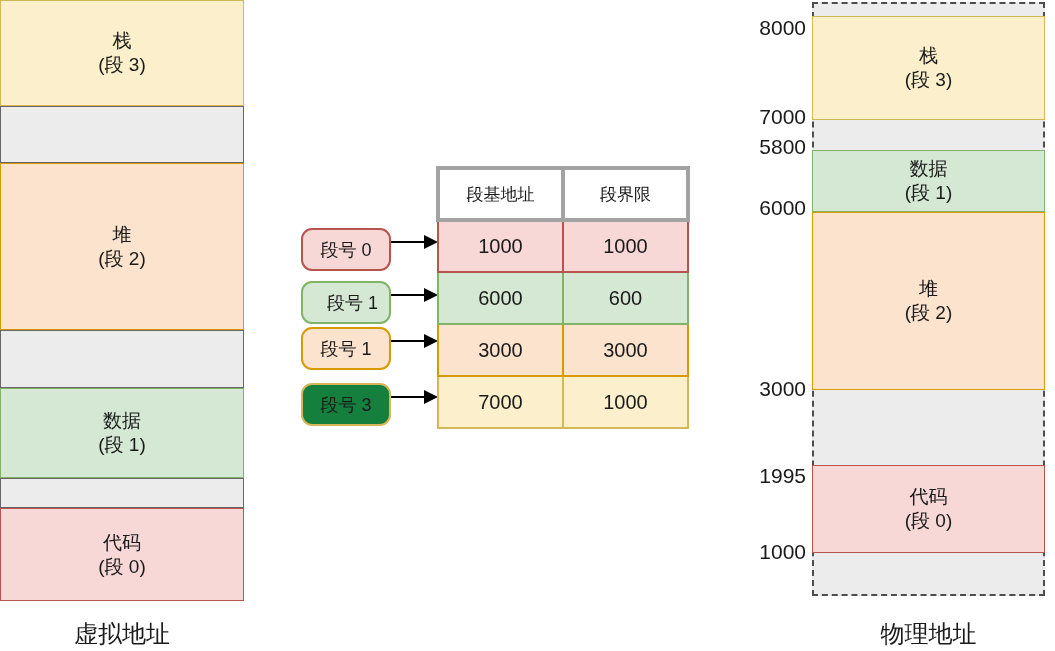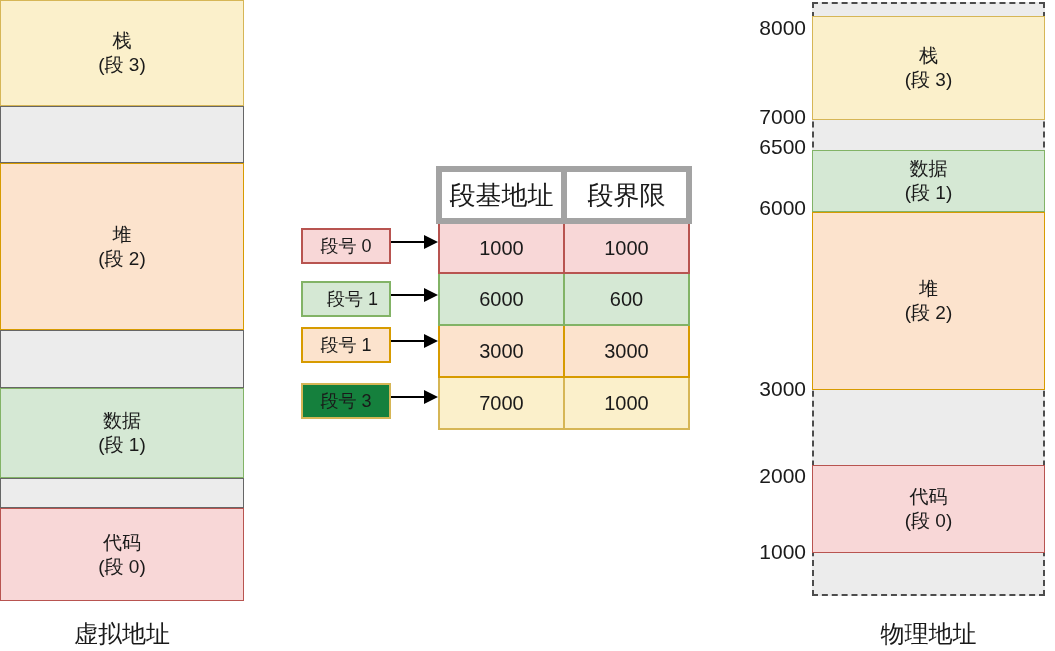--- a/index.html
+++ b/index.html
@@ -65,26 +65,27 @@
     font-size: 21px;
     white-space: nowrap;
   }
   #axis { position: absolute; left: 718px; top: 0; width: 88px; height: 584px; }
 
   
   .chip {
     position: absolute;
     box-sizing: border-box;
     width: 90px;
-    height: 36px;
+    height: 43px;
     display: flex;
     align-items: center;
     justify-content: center;
     font-size: 18px;
     white-space: nowrap;
+    border-radius: 11px;
   }
 
   
   .arrow { position: absolute; height: 14px; width: 48px; }
   .arrow .shaft {
     position: absolute; left: 0; top: 6px; height: 2px; width: 38px; background: #000;
   }
   .arrow .head {
     position: absolute; left: 33px; top: 0px;
     width: 0; height: 0;
@@ -106,23 +107,23 @@
     width: 125px;
     height: 52px;
     text-align: center;
     vertical-align: middle;
     font-size: 20px;
     font-weight: normal;
     padding: 0;
     white-space: nowrap;
   }
   #segment-table thead th {
-    border: 6px solid #a3a3a3;
+    border: 4px solid #a3a3a3;
     background: #ffffff;
-    font-size: 26px;
+    font-size: 17px;
     height: 52px;
   }
   #segment-table tbody td { border: 2px solid; }
 </style>
 </head>
 <body>
 
 <div class="stage">
 
   <div id="virtual-column">
@@ -194,24 +195,24 @@
         <tr>
           <td style="background: rgb(251, 240, 203); border-color: rgb(214, 182, 86);">7000</td>
           <td style="background: rgb(251, 240, 203); border-color: rgb(214, 182, 86);">1000</td>
         </tr>
       </tbody>
   </table>
 
   <div id="axis">
       <div class="axis-label" style="top: 16px;">8000</div>
       <div class="axis-label" style="top: 105px;">7000</div>
-      <div class="axis-label" style="top: 135px;">6500</div>
+      <div class="axis-label" style="top: 135px;">5800</div>
       <div class="axis-label" style="top: 196px;">6000</div>
       <div class="axis-label" style="top: 377px;">3000</div>
-      <div class="axis-label" style="top: 464px;">2000</div>
+      <div class="axis-label" style="top: 464px;">1995</div>
       <div class="axis-label" style="top: 540px;">1000</div>
     </div>
   <div id="physical-column">
     <div class="outline"></div>
   <div class="blk" style="top: 14px; height: 104px; background: rgb(251, 240, 203); border: 1.5px solid rgb(214, 182, 86);">
         <span class="l1">栈</span>
         <span class="l2">(段 3)</span>
       </div>
       <div class="blk" style="top: 148px; height: 62px; background: rgb(213, 232, 212); border: 1.5px solid rgb(130, 179, 102);">
         <span class="l1">数据</span>

